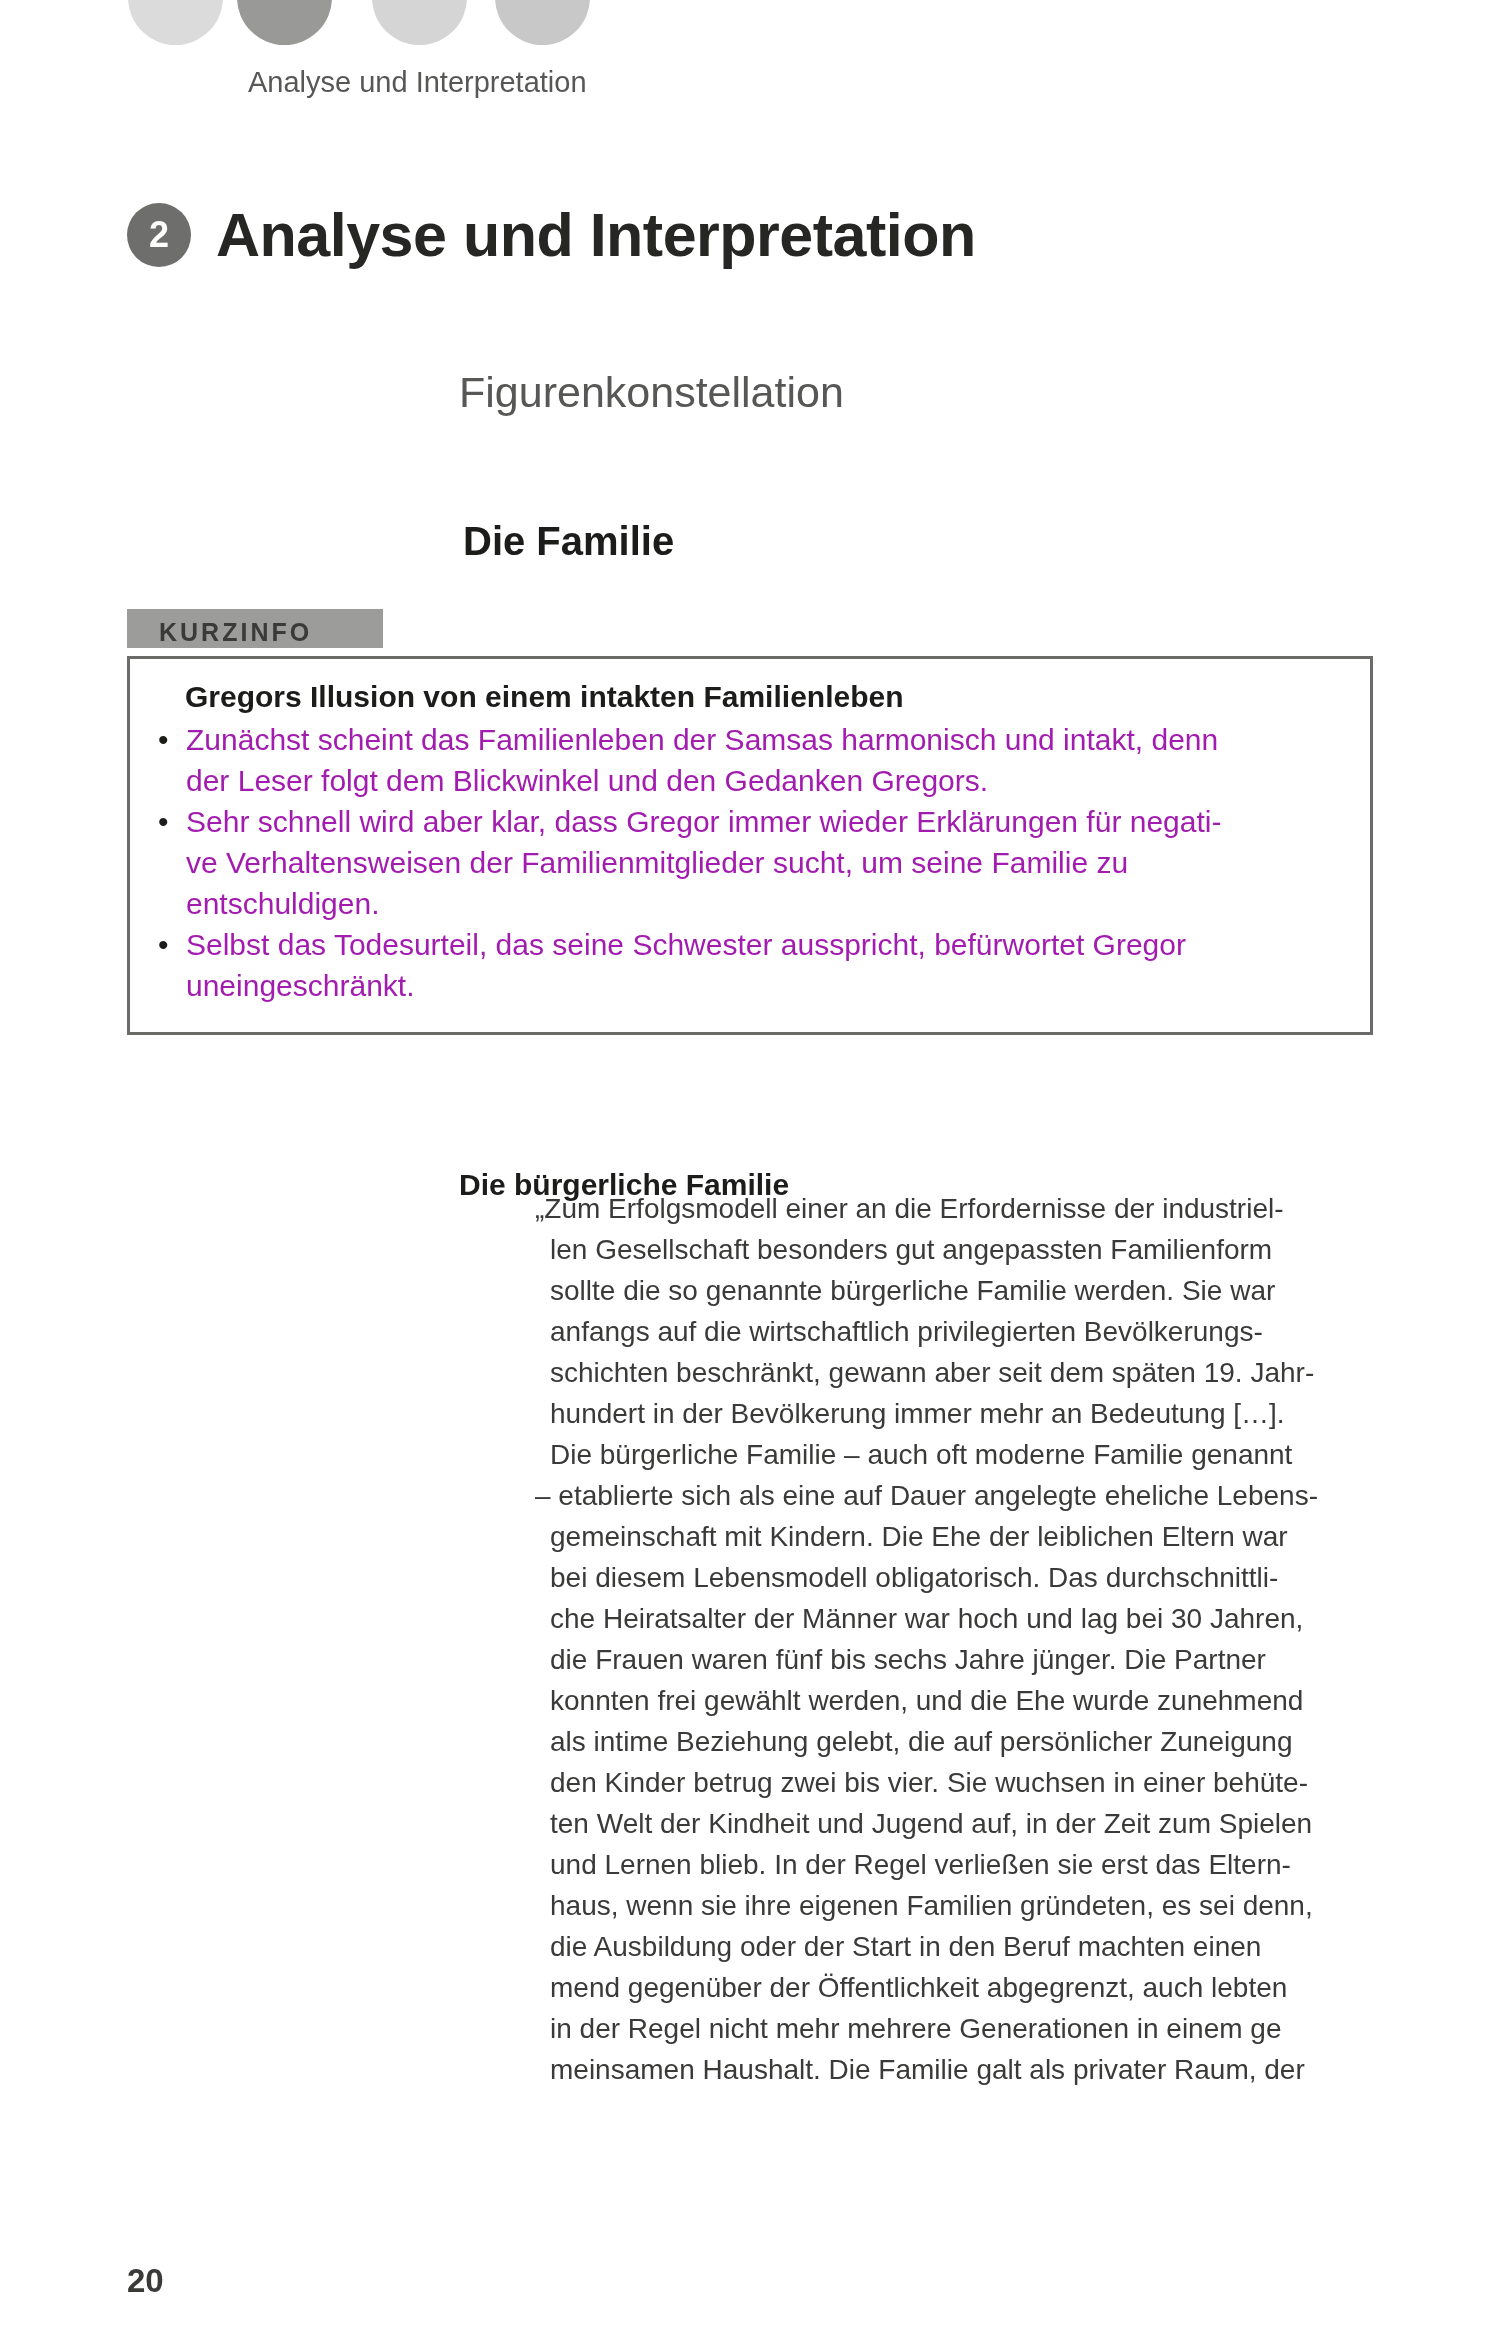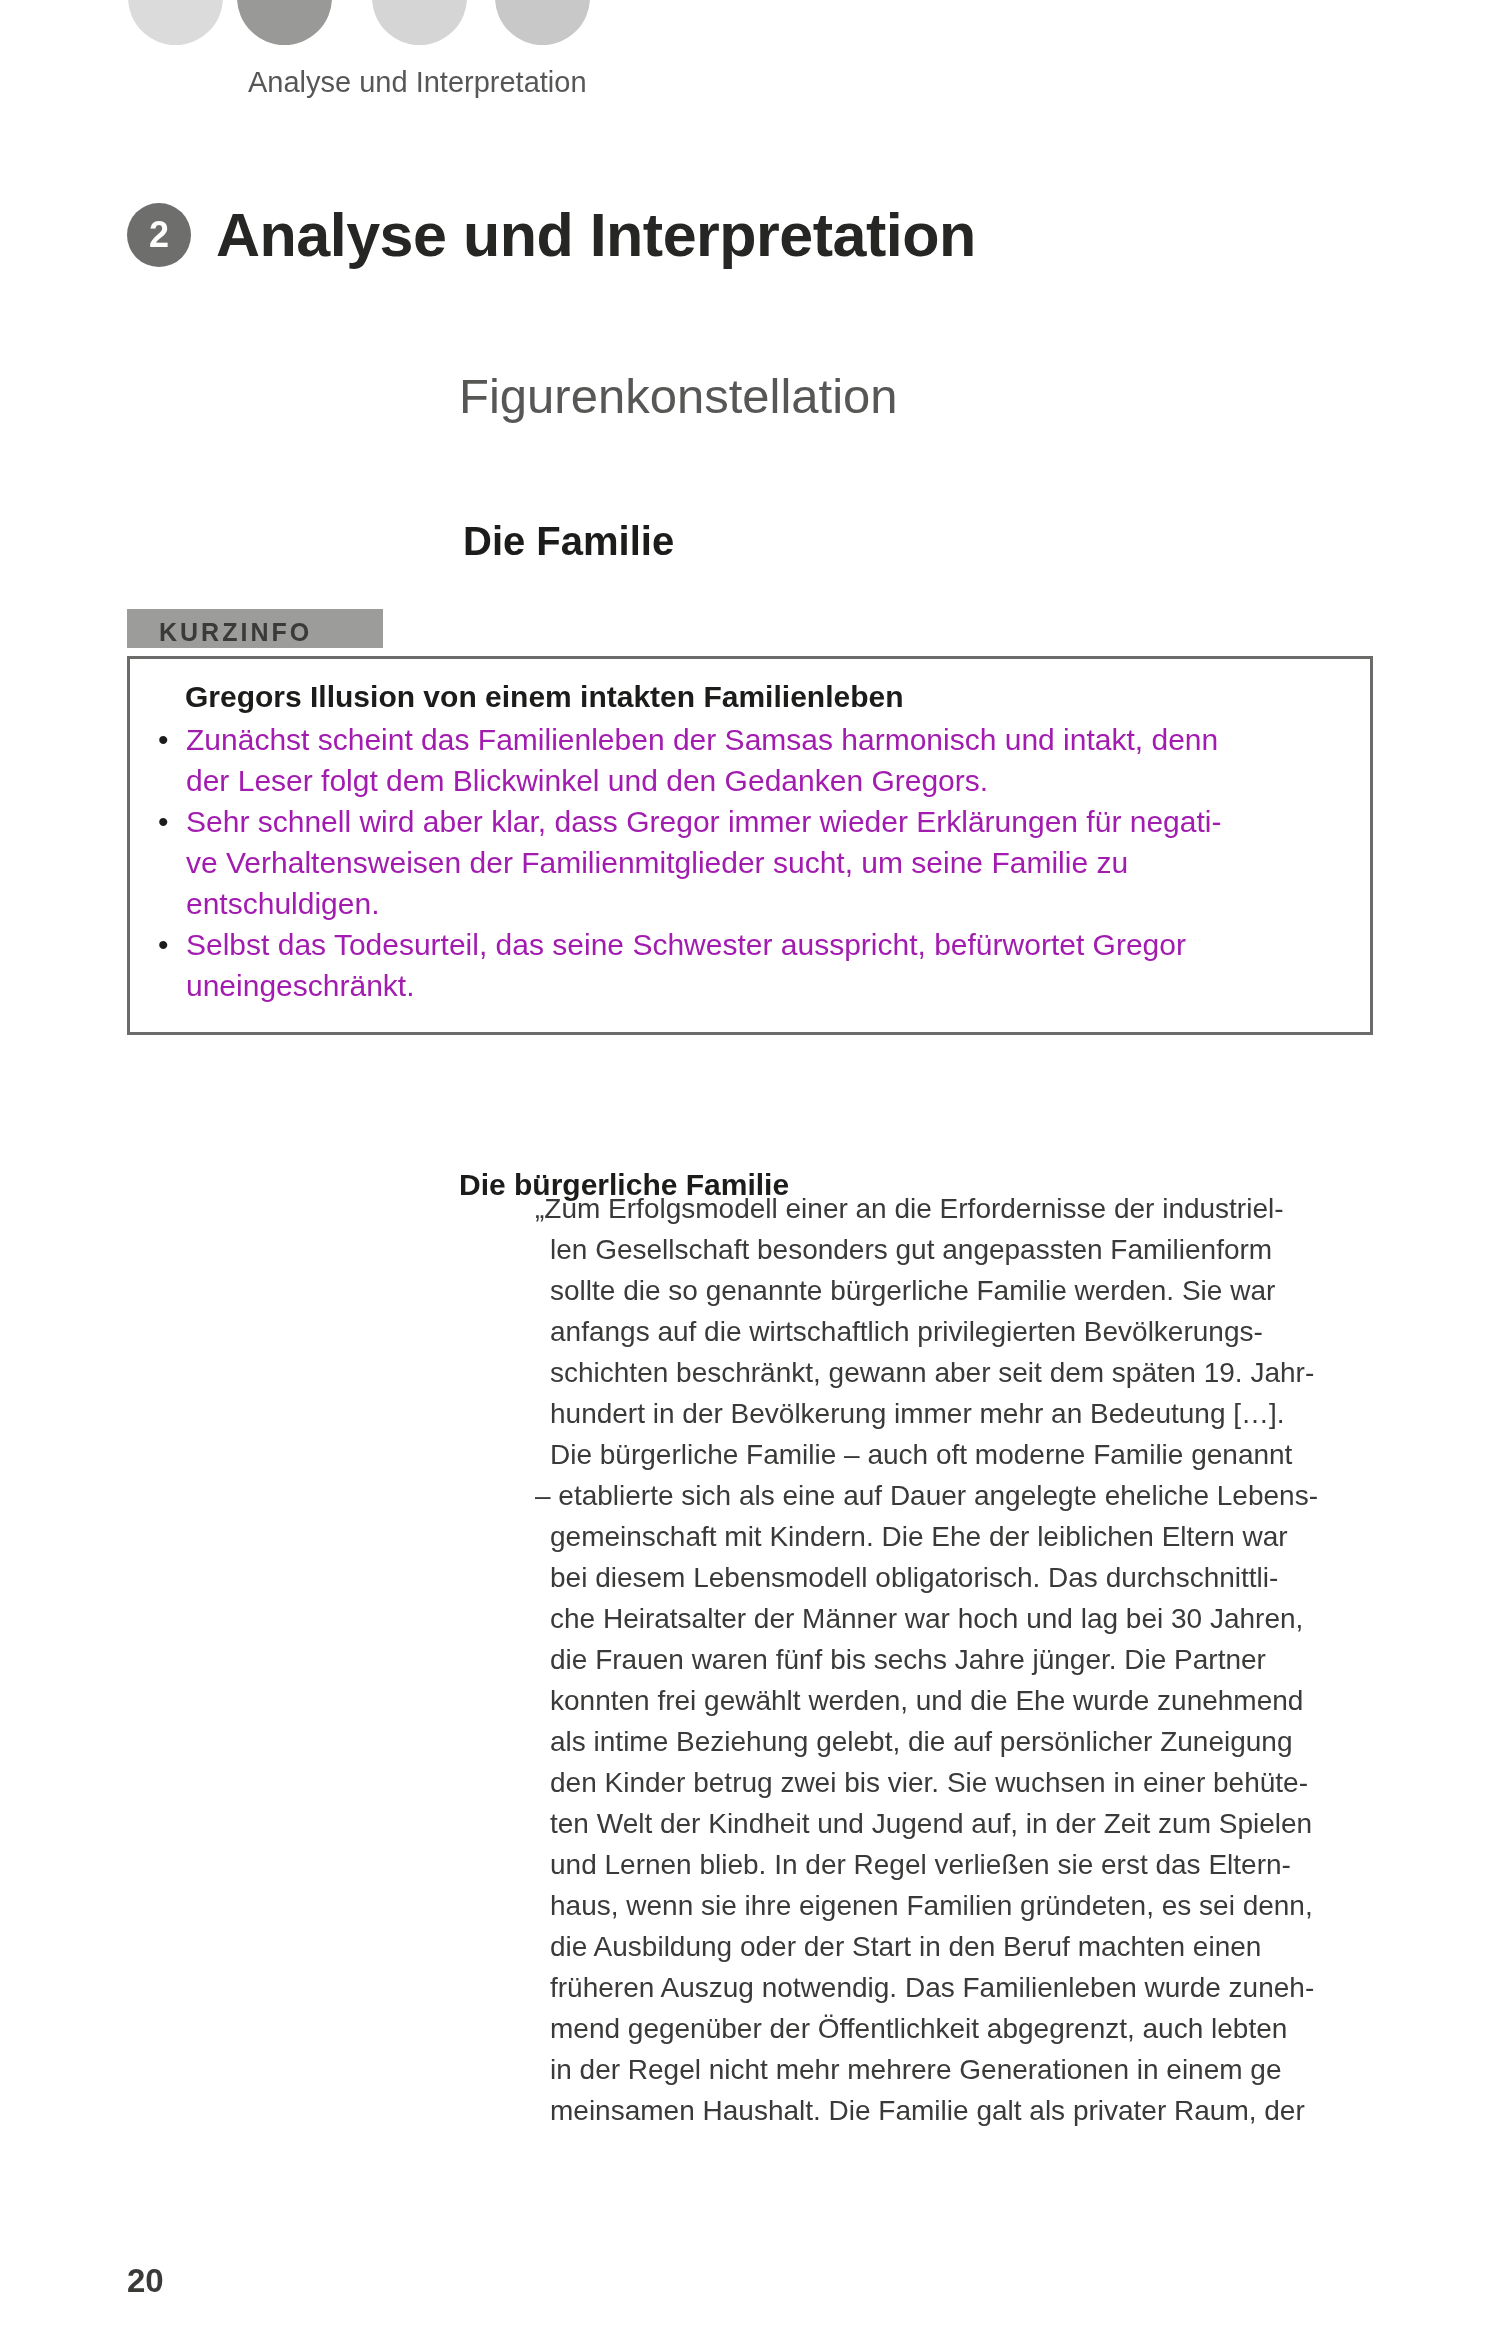--- a/index.html
+++ b/index.html
@@ -53,21 +53,21 @@
     font-weight: bold;
     color: #262625;
     white-space: nowrap;
     letter-spacing: -0.5px;
   }
 
   .section-title {
     position: absolute;
     left: 459px; top: 368px;
     margin: 0;
-    font-size: 49px;
+    font-size: 43px;
     font-weight: 400;
     color: #575756;
     white-space: nowrap;
   }
 
   .subsection-title {
     position: absolute;
     left: 459px; top: 515px;
     margin: 4px;
     font-size: 40px;
@@ -220,19 +220,18 @@
   <div class="qline">bei diesem Lebensmodell obligatorisch. Das durchschnittli-</div>
   <div class="qline">che Heiratsalter der Männer war hoch und lag bei 30 Jahren,</div>
   <div class="qline">die Frauen waren fünf bis sechs Jahre jünger. Die Partner</div>
   <div class="qline">konnten frei gewählt werden, und die Ehe wurde zunehmend</div>
   <div class="qline">als intime Beziehung gelebt, die auf persönlicher Zuneigung</div>
   <div class="qline">den Kinder betrug zwei bis vier. Sie wuchsen in einer behüte-</div>
   <div class="qline">ten Welt der Kindheit und Jugend auf, in der Zeit zum Spielen</div>
   <div class="qline">und Lernen blieb. In der Regel verließen sie erst das Eltern-</div>
   <div class="qline">haus, wenn sie ihre eigenen Familien gründeten, es sei denn,</div>
   <div class="qline">die Ausbildung oder der Start in den Beruf machten einen</div>
-  <div class="qline">früheren Auszug notwendig. Das Familienleben wurde zuneh-</div>
   <div class="qline">mend gegenüber der Öffentlichkeit abgegrenzt, auch lebten</div>
   <div class="qline">in der Regel nicht mehr mehrere Generationen in einem ge</div>
   <div class="qline">meinsamen Haushalt. Die Familie galt als privater Raum, der</div>
 </div>
 
 <div class="page-number">20</div>
 
 </body></html>

